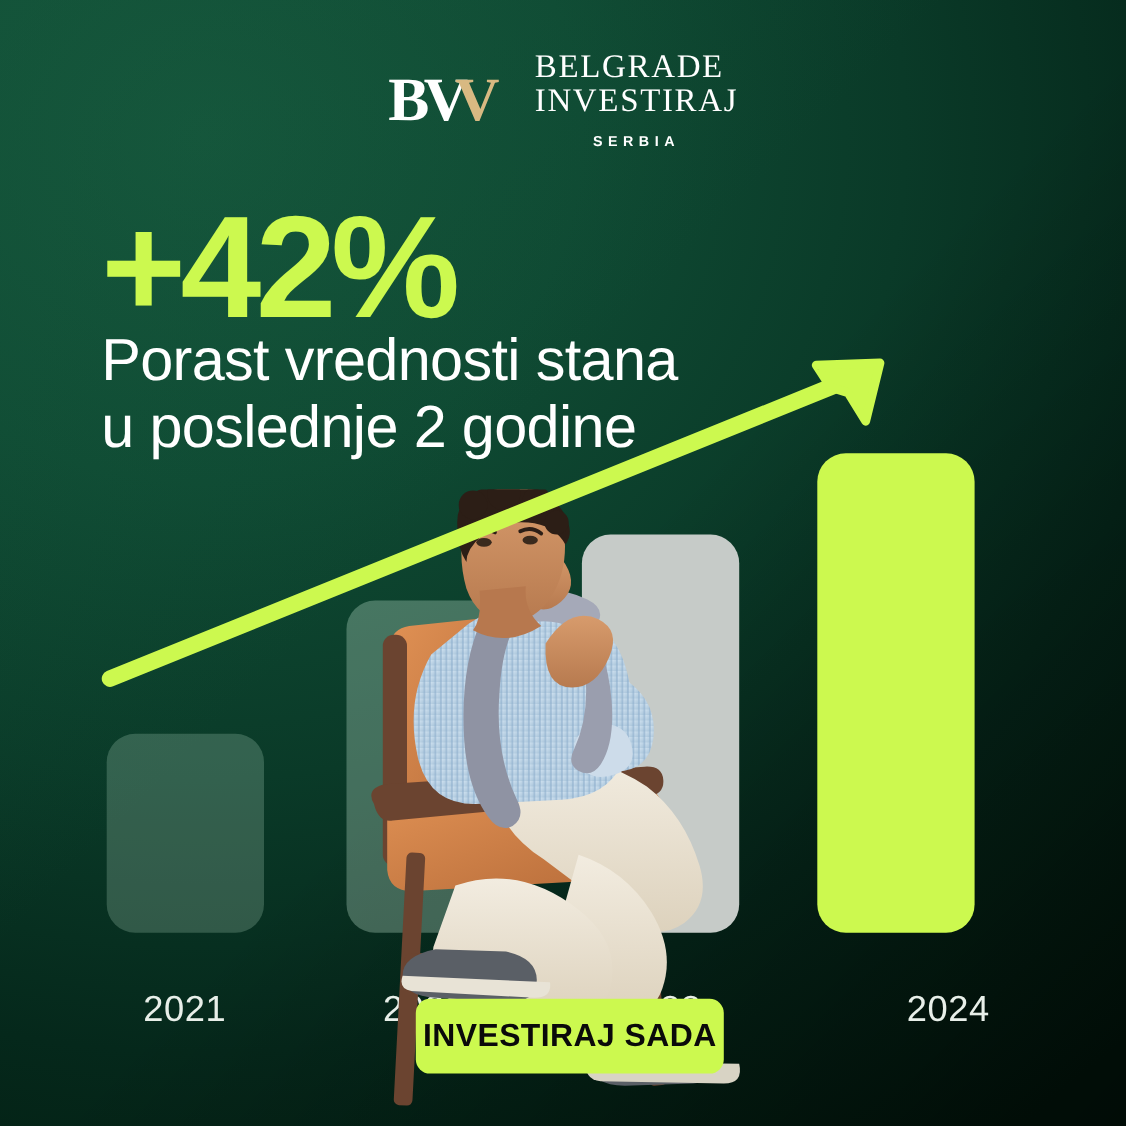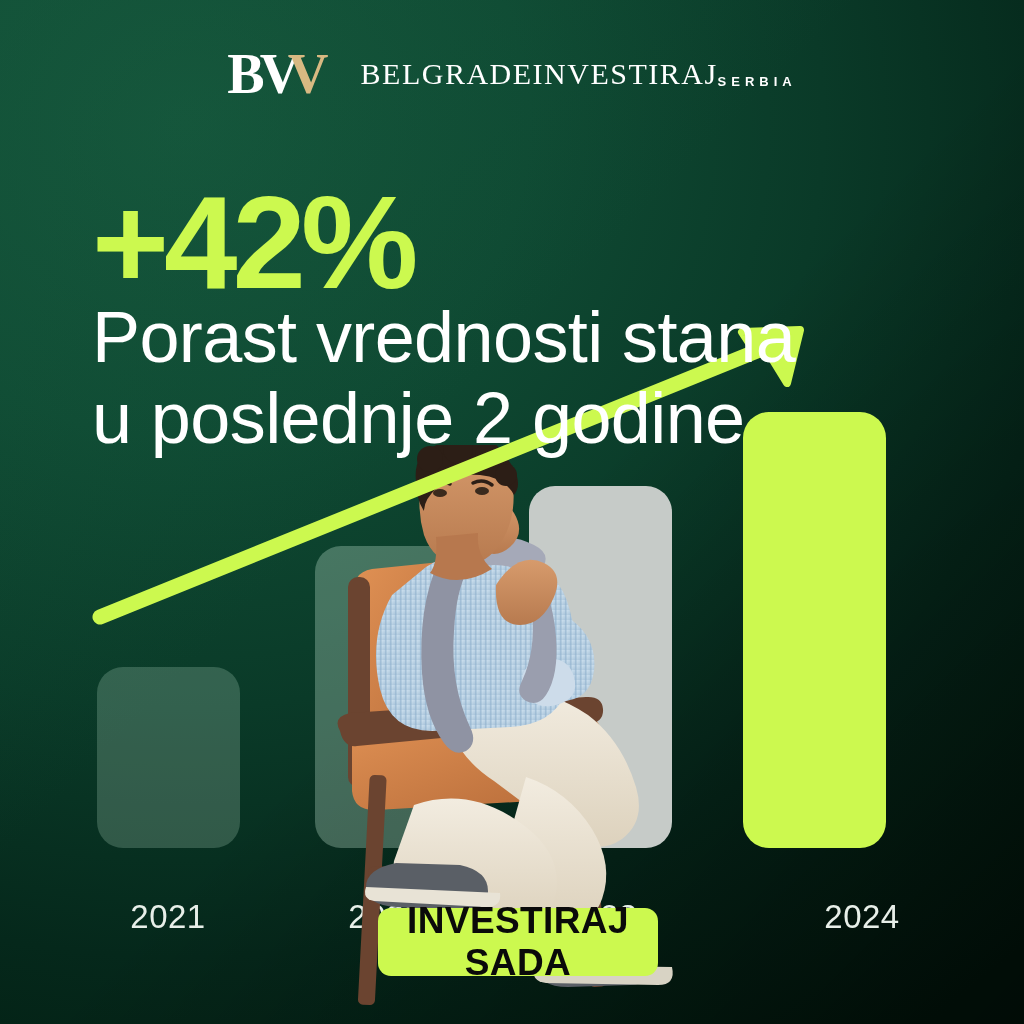--- a/index.html
+++ b/index.html
@@ -39,21 +39,21 @@
     display:flex;align-items:flex-end;
     font-family:"Liberation Serif","DejaVu Serif",serif;
   }
   .logo-mark .bw-b{color:#ffffff;}
   .logo-mark .bw-v{color:#ffffff;margin-left:-3px;}
   .logo-mark .bw-w{color:#d8b982;margin-left:-10px;}
   .logo-rule{
     width:2px;height:56px;background:rgba(255,255,255,0);
   }
   .logo-text{
-    display:flex;flex-direction:row;align-items:flex-start;
+    display:flex;flex-direction:column;align-items:flex-start;
     color:#ffffff;
     font-family:"Liberation Serif","DejaVu Serif",serif;
   }
   .logo-l1,.logo-l2{
     font-size:30px;line-height:1.02;letter-spacing:1.5px;font-weight:400;
   }
   .logo-l3{
     font-size:13px;letter-spacing:5px;font-weight:700;
     margin-top:14px;align-self:center;
     font-family:"Liberation Sans","DejaVu Sans",sans-serif;
@@ -64,21 +64,21 @@
     position:absolute;left:92px;top:182px;width:700px;
   }
   .h-stat{
     color:#ccf94f;
     font-size:132px;line-height:.92;
     font-weight:700;letter-spacing:-5px;
     margin:0;
   }
   .h-line{
     color:#ffffff;
-    font-size:72px;line-height:1.12;
+    font-size:54px;line-height:1.12;
     font-weight:400;letter-spacing:-.6px;
     margin:0;
     white-space:nowrap;
   }
   .h-line.first{margin-top:-6px;}
 
   
   .chart{position:absolute;left:0;top:0;width:1024px;height:1024px;}
   .bar{
     position:absolute;
@@ -96,21 +96,21 @@
   
   .photo{position:absolute;left:330px;top:445px;width:380px;height:580px;}
 
   
   .cta{
     position:absolute;left:378px;top:908px;
     width:280px;height:68px;
     background:#ccf94f;
     border:none;border-radius:13px;
     color:#0a0a0a;
-    font-size:37px;font-weight:700;letter-spacing:.4px;
+    font-size:29px;font-weight:700;letter-spacing:.4px;
     display:flex;align-items:center;justify-content:center;
     cursor:pointer;
     font-family:"Liberation Sans","DejaVu Sans",sans-serif;
   }
 </style>
 </head>
 <body>
 
 <div id="ad">
 

